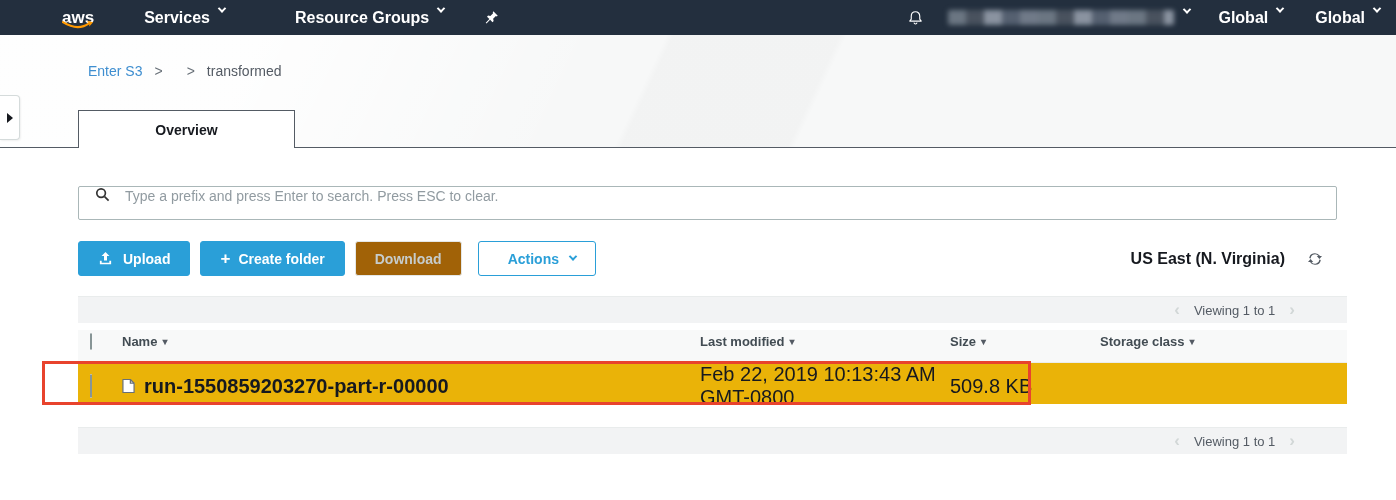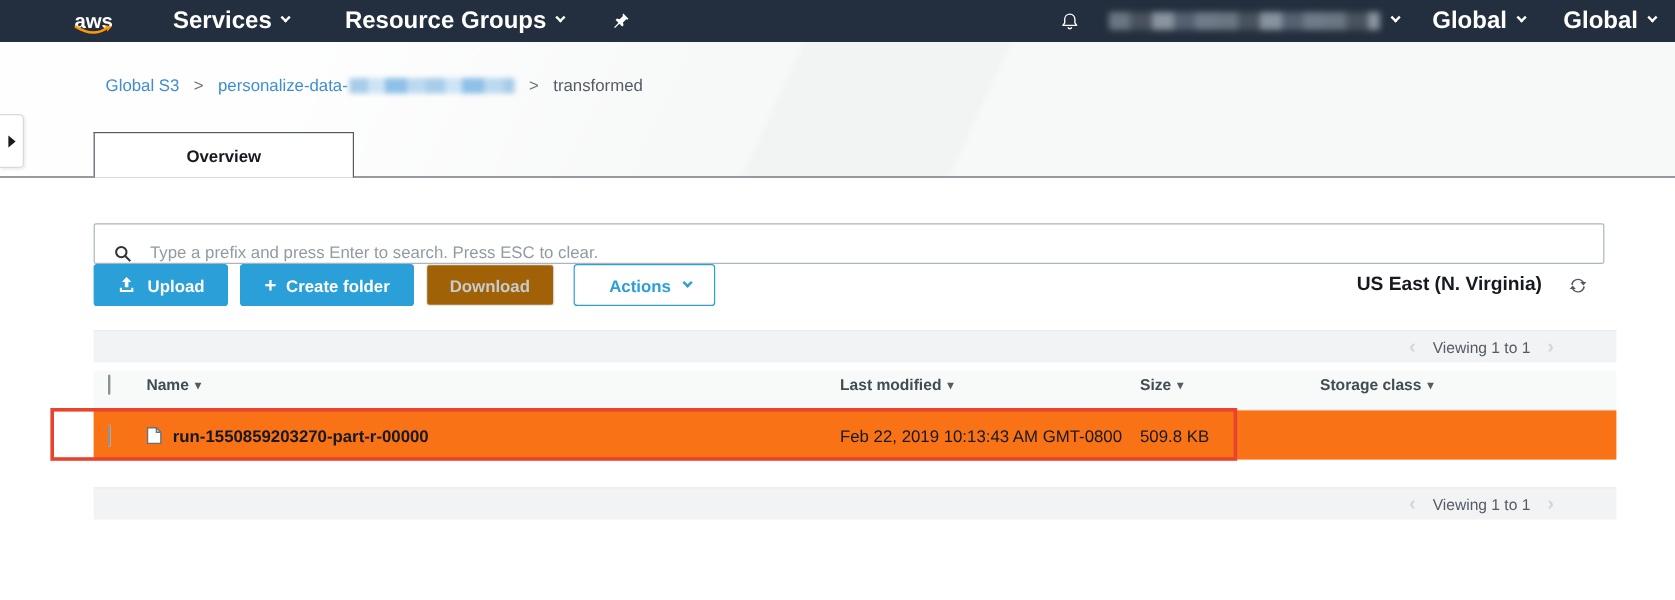--- a/index.html
+++ b/index.html
@@ -8,23 +8,23 @@
     width:1396px; height:500px; position:relative; overflow:hidden;
     background:#fff; font-family:"Liberation Sans", sans-serif; color:#16191f;
   }
 
   
   .topnav {
     height:35px; background:#232f3e; display:flex; align-items:center; color:#fff;
   }
   .logo { margin-left:62px; font-weight:bold; font-size:17px; position:relative; line-height:1; cursor:pointer; }
   .logo .smile { position:absolute; left:0; bottom:-7px; }
-  .nav-item { display:flex; align-items:center; font-size:20px; font-weight:bold; cursor:pointer; white-space:nowrap; }
+  .nav-item { display:flex; font-size:16px; font-weight:bold; cursor:pointer; white-space:nowrap; }
   .nav-services { margin-left:50px; }
-  .nav-rg { margin-left:46px; }
+  .nav-rg { margin-left:70px; }
   .nav-pin { margin-left:40px; }
   .chev { width:6px; height:6px; border-right:2px solid currentColor; border-bottom:2px solid currentColor;
           transform:rotate(45deg) translate(-1px,-1px); display:inline-block; margin-left:9px; position:relative; top:-2px; }
   .nav-right { margin-left:auto; display:flex; align-items:center; margin-right:16px; }
   .bell { margin-right:24px; cursor:pointer; display:flex; }
   .blur-account {
     width:226px; height:15px; border-radius:2px; cursor:pointer;
     background:repeating-linear-gradient(90deg,#6b7682 0 18px,#49525e 18px 36px,#8a93a0 36px 54px,#556070 54px 72px,#707a88 72px 90px);
     filter:blur(2.5px);
   }
@@ -57,27 +57,27 @@
     position:absolute; bottom:-1px; left:78px; width:217px; height:38px; background:#fff;
     border:1px solid #545b64; border-bottom:none; display:flex; align-items:center; justify-content:center;
     font-size:14px; font-weight:bold; color:#16191f; cursor:pointer;
   }
 
   
   .main { margin:0 49px 0 78px; position:relative; background:#fff; }
 
   .search-box {
     margin-top:38px; height:34px; width:calc(100% - 10px);
-    border:1px solid #aab7b8; border-radius:2px; background:#fff; display:flex; align-items:flex-end;
+    border:1px solid #aab7b8; border-radius:2px; background:#fff; display:flex; align-items:flex-start;
   }
   .search-box svg { margin:0 13px 0 16px; flex:none; }
   .search-input { border:none; outline:none; flex:1; font-size:14px; font-family:inherit; color:#333; background:transparent; }
   .search-input::placeholder { color:#919ba1; opacity:1; }
 
-  .toolbar { display:flex; align-items:center; height:35px; }
+  .toolbar { margin-top:21px; display:flex; align-items:center; height:35px; }
   .btn {
     height:35px; border-radius:3px; font-size:14px; font-weight:bold;
     display:flex; align-items:center; padding:0 19px; cursor:pointer; white-space:nowrap;
   }
   .btn-primary { background:#2a9fd8; border:1px solid #2a9fd8; color:#fff; }
   .btn-primary .bicon { margin-right:10px; display:flex; }
   .btn-plus { font-size:17px; font-weight:bold; margin-right:8px; line-height:1; }
   .btn-disabled { background:#a16207; border:1px solid #e4e7e7; color:#c6cccc; cursor:default; margin-left:10px; }
   .btn-outline { background:#fff; border:1px solid #2a9fd8; color:#2a9fd8; margin-left:16px;padding-left:29px; }
   .btn-outline .chev { border-width:0 2px 2px 0; border-style:solid; border-color:currentColor; margin-left:11px; top:-1px; }
@@ -95,21 +95,21 @@
   }
   .pchev { color:#d2d7d7; font-size:17px; font-weight:bold; margin:0 14px; cursor:default; line-height:1; position:relative; top:-1px; }
   .grid-row { display:grid; grid-template-columns:44px 578px 250px 150px 1fr; align-items:center; }
   .thead {
     margin-top:7px; height:33px; background:#f8f9f9; border-bottom:1px solid #eaeded;
     font-size:13px; font-weight:bold; color:#424c53;
   }
   .th { display:flex; align-items:center; cursor:pointer; }
   .cb { width:14px; height:14px; border:1px solid #879596; border-radius:2px; background:#fff; margin-left:12px; cursor:pointer; flex:none; }
   .sort { font-size:10px; color:#545b64; margin-left:5px; }
-  .trow { height:41px; background:#f97316; font-size:14px; color:#16191f; cursor:pointer; }
+  .trow { height:41px; background:#eab308; font-size:20px; color:#16191f; cursor:pointer; }
   .name-cell { display:flex; align-items:center; }
   .name-cell svg { margin-right:9px; flex:none; }
   .obj-name { font-weight:bold; }
   .bottom-bar { margin-top:23px; }
   .red-box {
     position:absolute; left:-36px; top:65px; width:989px; height:44px;
     border:3px solid #e8432d; pointer-events:none;
   }
 </style>
 </head>
@@ -160,26 +160,22 @@
       <span class="chev"></span>
     </div>
   </div>
 </div>
 
 <div class="page-top">
   <div class="flyout">
     <span class="flyout-tri"></span>
   </div>
   <div class="breadcrumb">
-    <a class="bc-link">Global S3</a>
+    <a class="bc-link">Enter S3</a>
     <span class="bc-sep">&gt;</span>
-    <a class="bc-link">
-      <span>personalize-data-</span>
-      <span class="blur-bucket"></span>
-    </a>
     <span class="bc-sep">&gt;</span>
     <span>transformed</span>
   </div>
   <div class="tab">
     <span>Overview</span>
   </div>
 </div>
 
 <div class="main">
 

